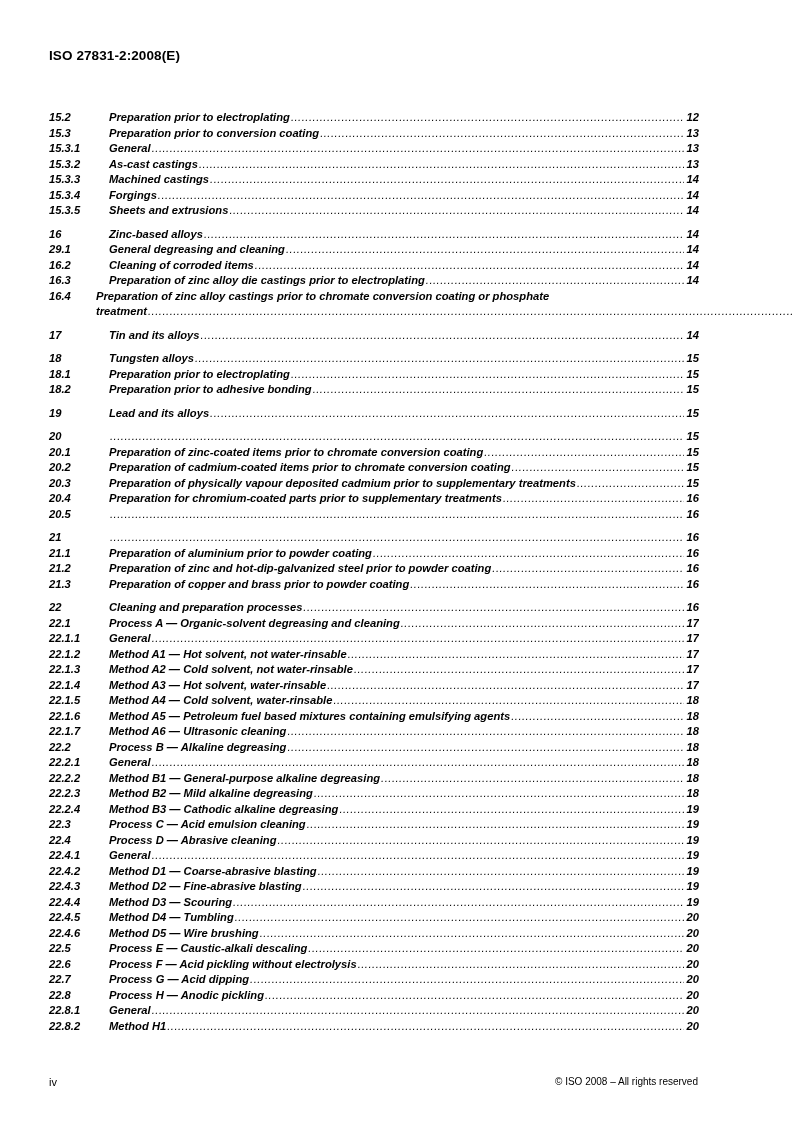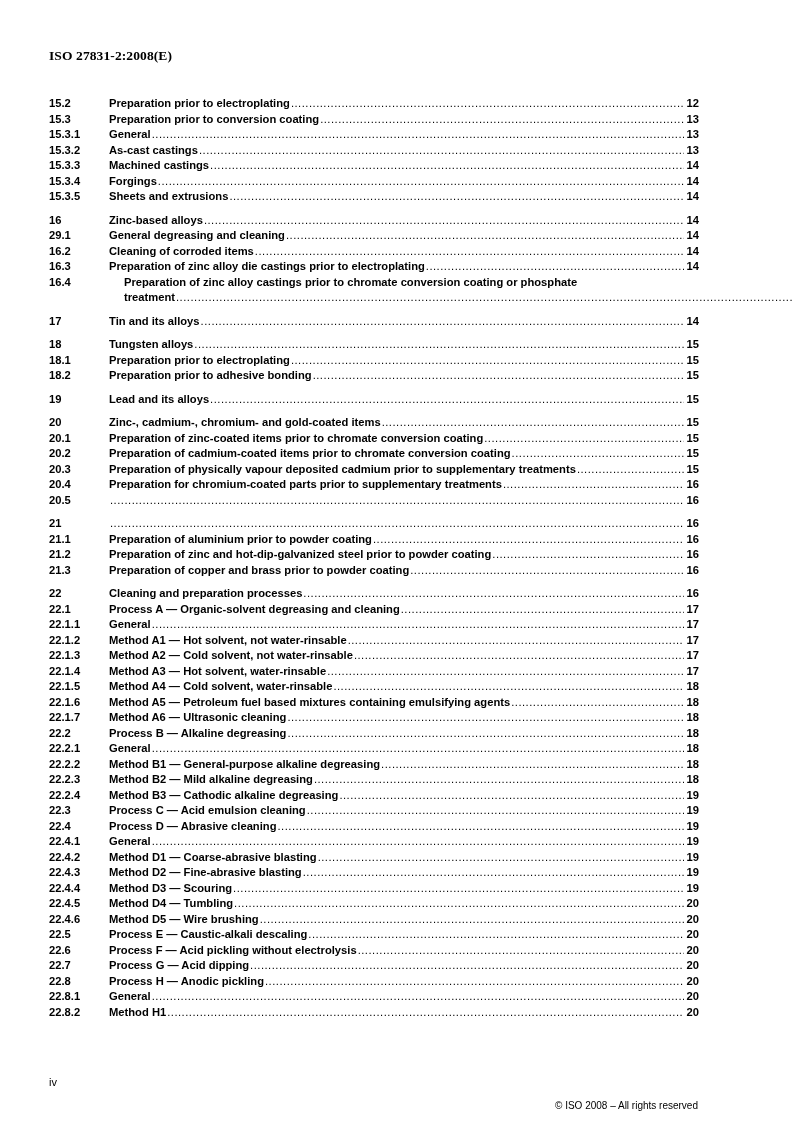--- a/index.html
+++ b/index.html
@@ -1,33 +1,33 @@
 <!DOCTYPE html>
 <html><head>
 <meta charset="utf-8">
 <style>
   html, body { margin: 0; padding: 0; background: #ffffff; }
   body { width: 793px; height: 1122px; position: relative; overflow: hidden;
          font-family: "Liberation Sans", sans-serif; color: #000; }
-  .doc-header { position: absolute; left: 49px; top: 48px; font-size: 13.5px; font-weight: bold; letter-spacing: 0.1px; font-family: Liberation Serif, serif; }
-  .toc { position: absolute; left: 49px; top: 96px; width: 650px; }
+  .doc-header { position: absolute; left: 49px; top: 48px; font-size: 13.5px; font-weight: bold; letter-spacing: 0.1px; }
+  .toc { position: absolute; left: 49px; top: 110px; width: 650px; font-style: italic; }
   .toc-row { display: flex; align-items: baseline; font-size: 11.2px; font-weight: bold; line-height: 15.5px; height: 15.5px; }
   .toc-row.gap { margin-top: 8px; }
-  .toc-row.wrap { height: auto; gap: 28px; }
+  .toc-row.wrap { height: auto; }
   .num { width: 47px; flex: 0 0 47px; }
   .body { flex: 1 1 auto; display: flex; align-items: baseline; overflow: hidden; padding-left: 13px; }
   .title { white-space: nowrap; flex: 0 0 auto; }
   .dots { flex: 1 1 auto; overflow: hidden; white-space: nowrap; font-weight: normal; letter-spacing: 0.5px; margin: 0 1px; }
   .dots::after { content: "................................................................................................................................................................................................................................................................"; }
   .page { flex: 0 0 auto; text-align: right; min-width: 14px; }
   .wrapbox { flex: 1 1 auto; }
   .wrapbox .line1 { display: block; line-height: 15.5px; }
   .wrapbox .line2 { display: flex; align-items: baseline; line-height: 15.5px; }
   .footer-left { position: absolute; left: 49px; top: 1076px; font-size: 11px; }
-  .footer-right { position: absolute; right: 95px; top: 1076px; font-size: 10px; margin-top: 24px; }
+  .footer-right { position: absolute; right: 95px; top: 1076px; font-size: 10px; }
 </style>
 </head>
 <body>
 
 <div>
   <div class="doc-header">ISO 27831-2:2008(E)</div>
 
   <div class="toc" id="toc">
       <div class="toc-row">
         <span class="num">15.2</span>
@@ -163,21 +163,20 @@
         <span class="num">19</span>
         <span class="body">
           <span class="title">Lead and its alloys</span>
           <span class="dots"></span>
           <span class="page">15</span>
         </span>
       </div>
       <div class="toc-row gap">
         <span class="num">20</span>
         <span class="body">
-          <span class="title">Zinc-, cadmium-, chromium- and gold-coated items</span>
           <span class="dots"></span>
           <span class="page">15</span>
         </span>
       </div>
       <div class="toc-row">
         <span class="num">20.1</span>
         <span class="body">
           <span class="title">Preparation of zinc-coated items prior to chromate conversion coating</span>
           <span class="dots"></span>
           <span class="page">15</span>

